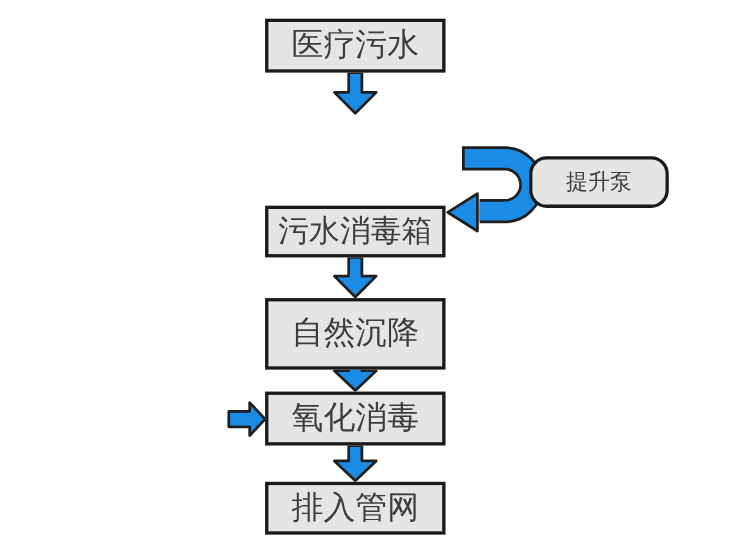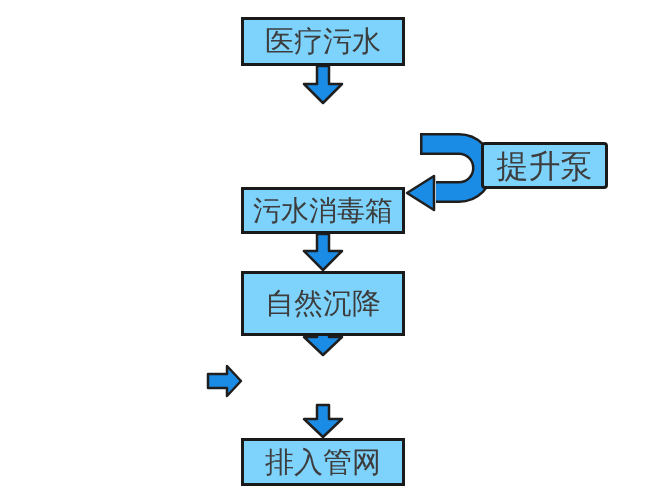--- a/index.html
+++ b/index.html
@@ -35,32 +35,32 @@
   }
   .u-over {
     fill: none;
     stroke-width: 17;
     stroke-linecap: butt;
   }
   .node {
     position: absolute;
     box-sizing: border-box;
     border: 3px solid #1a1a1a;
-    background: #7dd3fc;
+    background: #e5e5e5;
     display: flex;
     align-items: center;
     justify-content: center;
     color: #3d3d3d;
     font-size: 29px;
     line-height: 1;
     white-space: nowrap;
   }
   .node.rounded {
-    border-radius: 4px;
-    font-size: 32px;
+    border-radius: 16px;
+    font-size: 20px;
   }
   .node.small-text {
     font-size: 28px;
   }
 </style>
 </head>
 <body>
 
 <div class="canvas">
 
@@ -94,18 +94,21 @@
 
   <div class="node small-text" style="left:241px; top:187px; width:164px; height:47px;">
     <span>污水消毒箱</span>
   </div>
 
   <div class="node" style="left:241px; top:271px; width:164px; height:65px;">
     <span>自然沉降</span>
   </div>
 
 
+  <div class="node" style="left:241px; top:356px; width:164px; height:49px;">
+    <span>氧化消毒</span>
+  </div>
 
   <div class="node" style="left:241px; top:438px; width:164px; height:48px;text-align:right;">
     <span>排入管网</span>
   </div>
 
 </div>
 
 </body></html>

